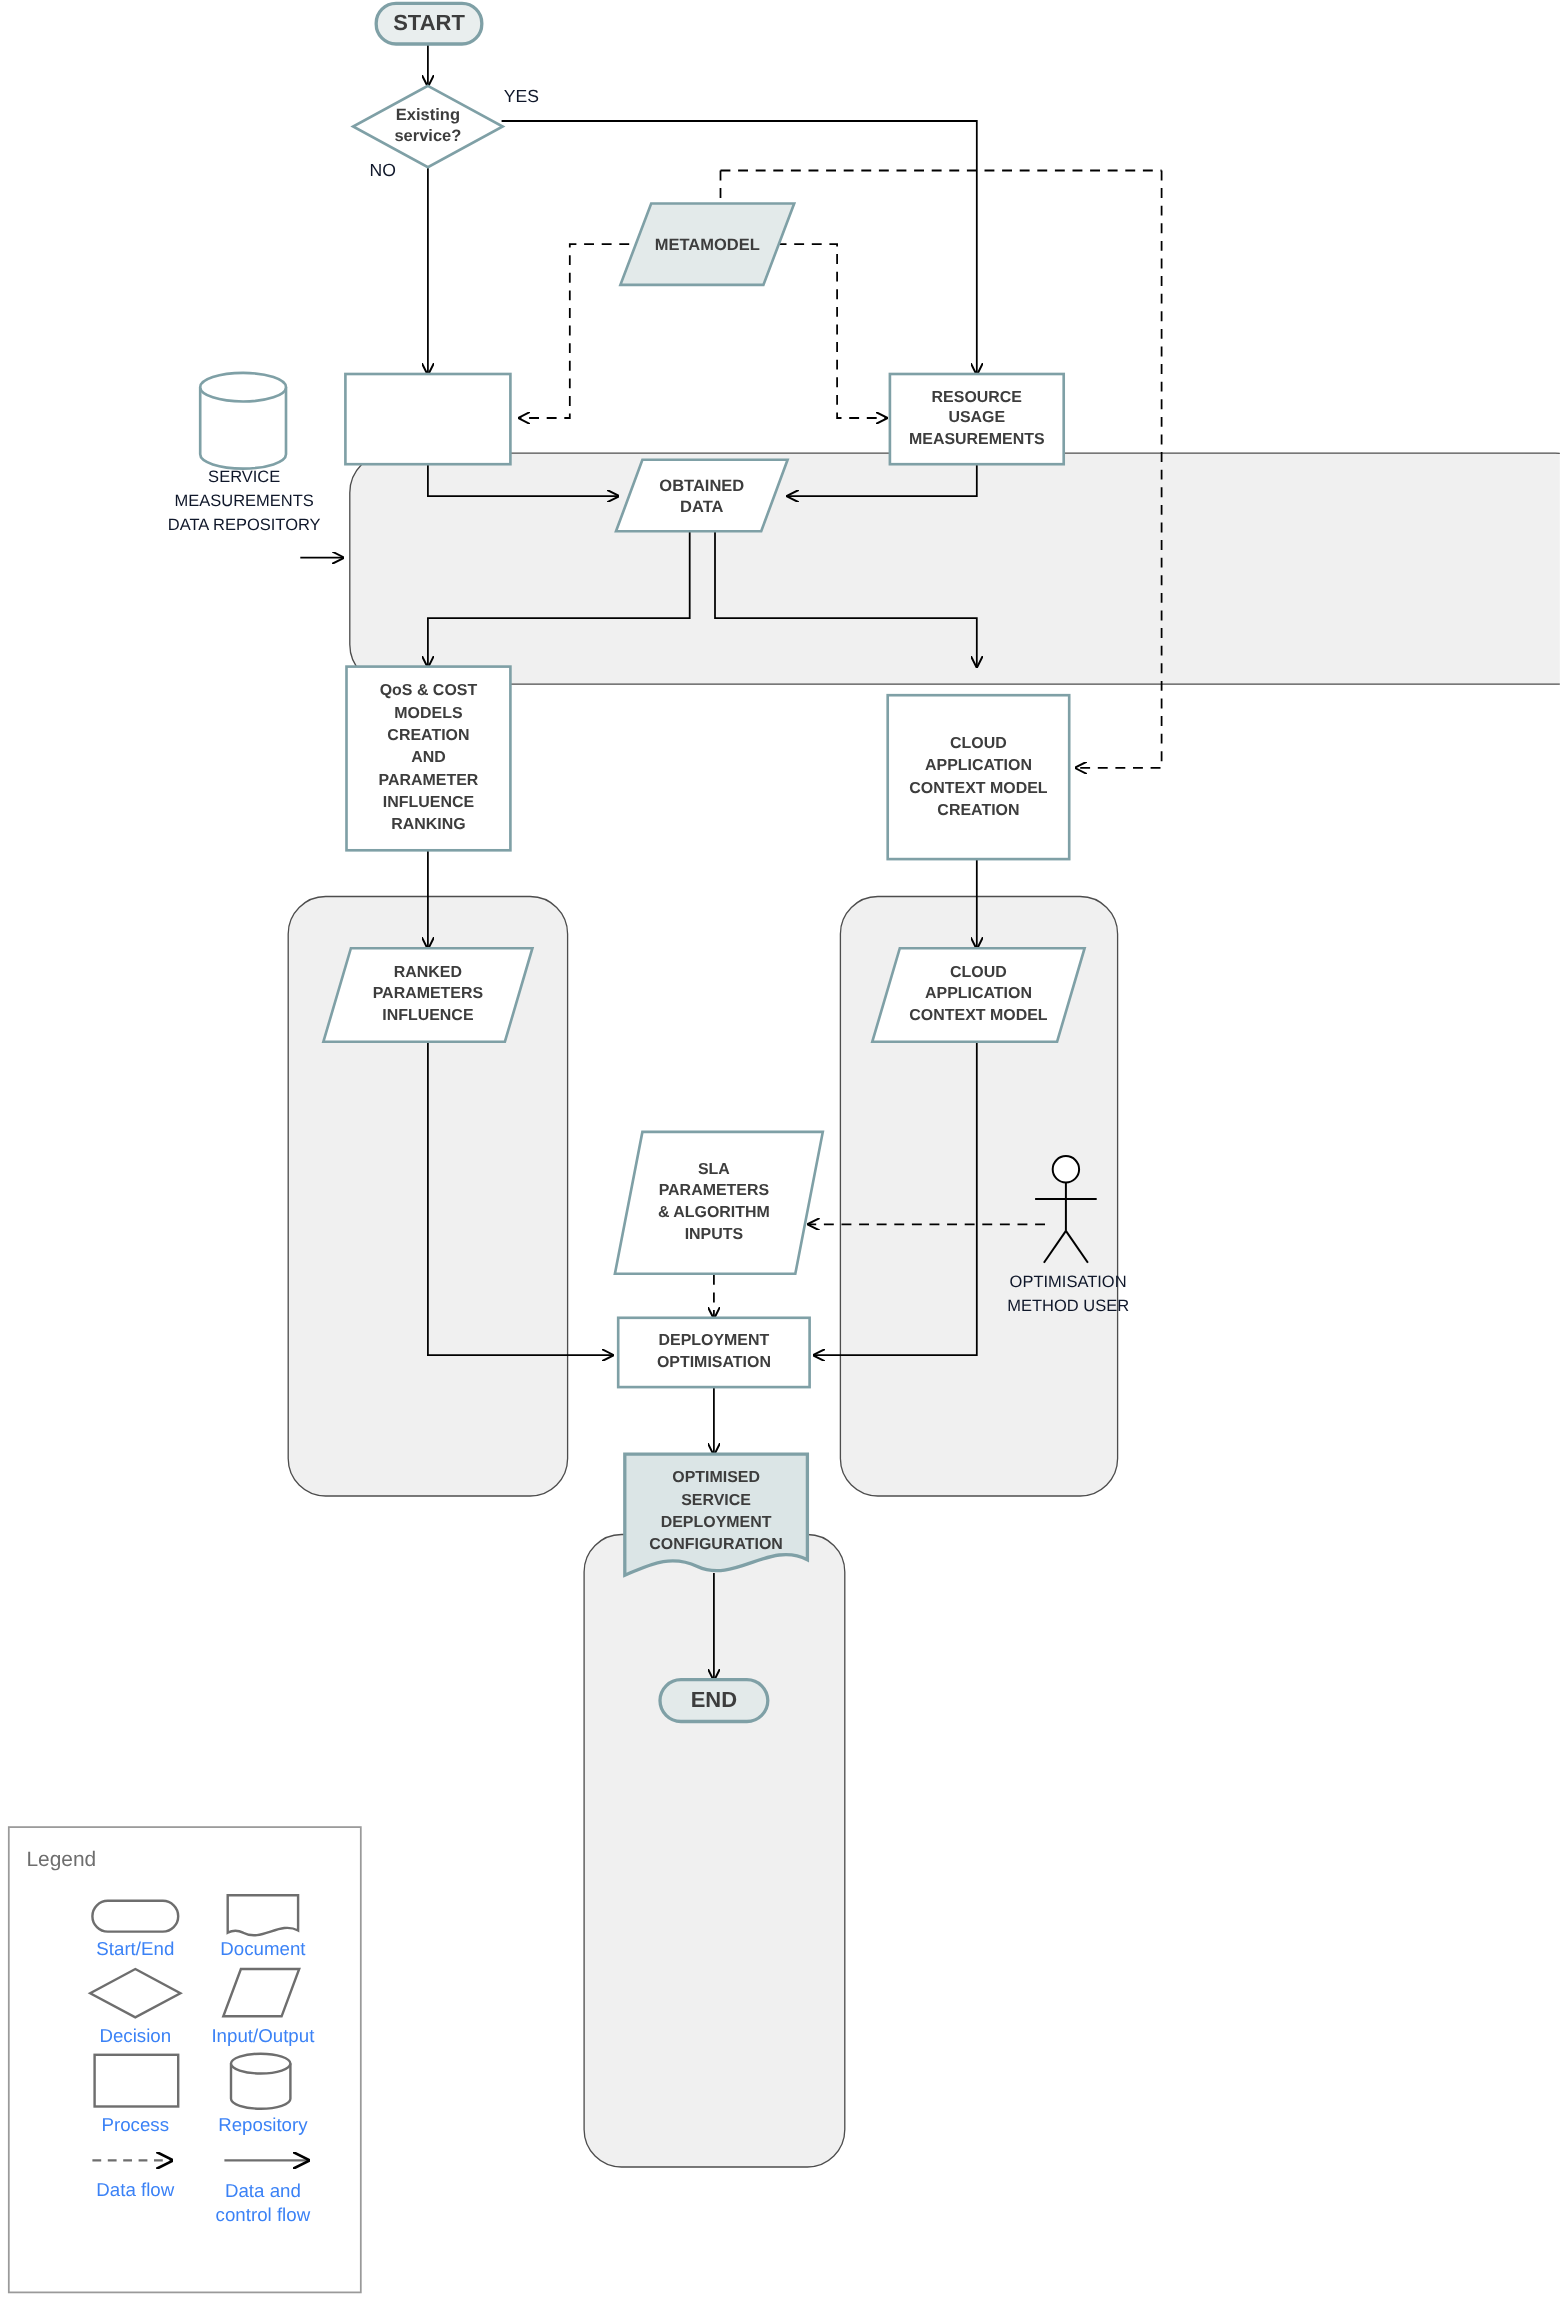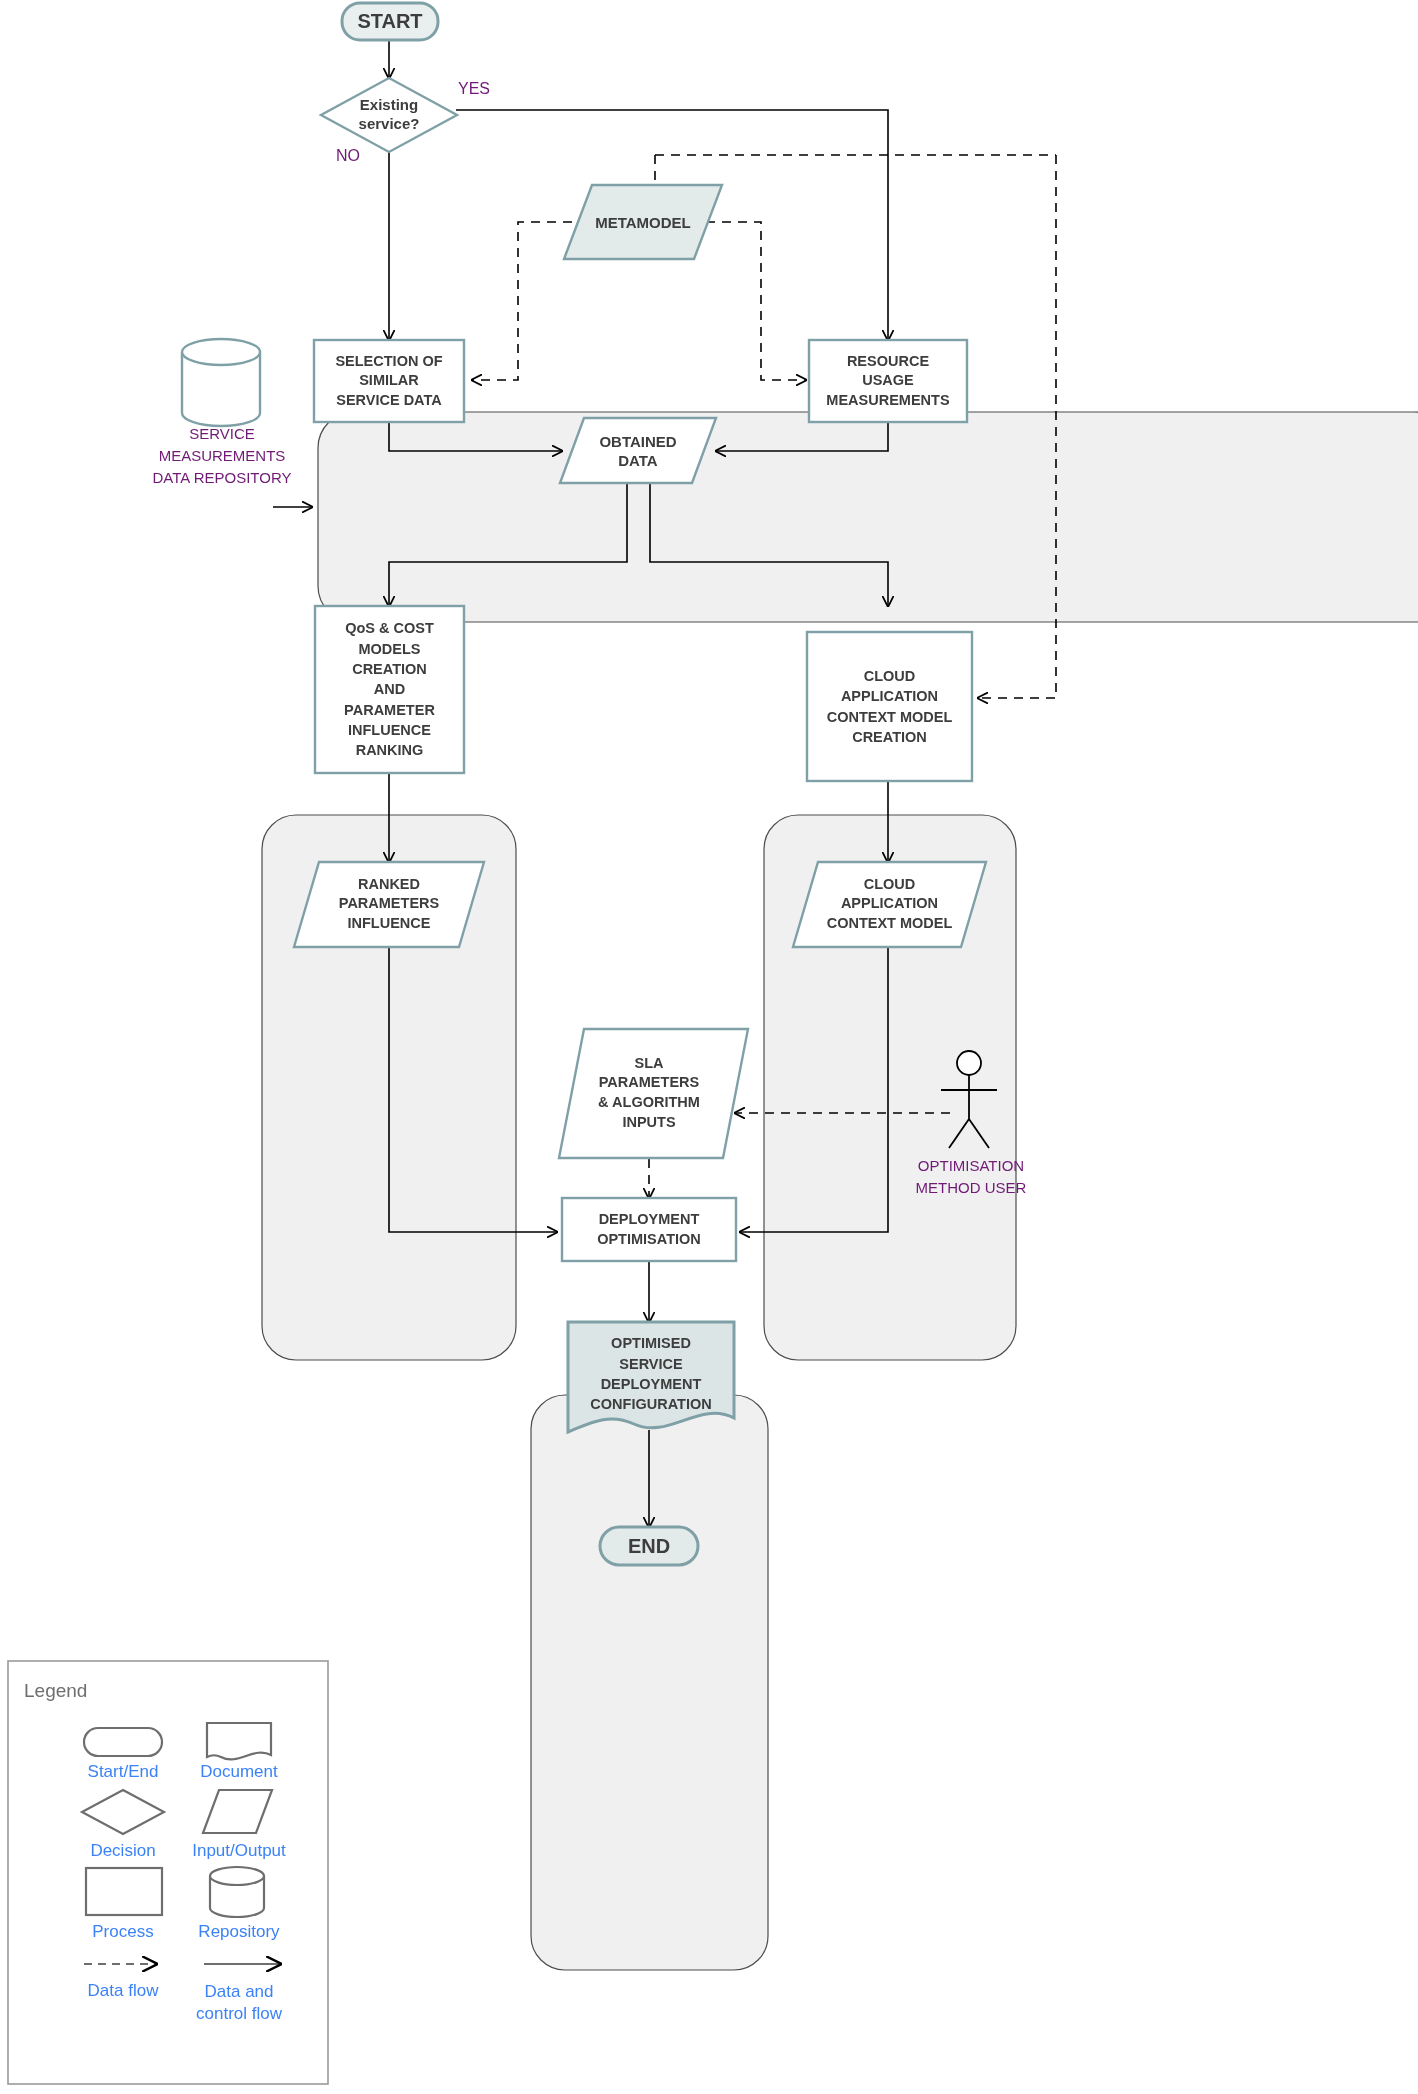--- a/index.html
+++ b/index.html
@@ -7,21 +7,21 @@
        font-family:"Liberation Sans", sans-serif;}
   #stage{position:relative;width:1418px;height:2094px;overflow:hidden;}
   svg.flow{position:absolute;left:0;top:0;width:1418px;height:2094px;}
   .node-text{
     position:absolute;display:flex;align-items:center;justify-content:center;
     text-align:center;font-weight:bold;color:#3d3d3d;
     font-family:"Liberation Sans", sans-serif;pointer-events:none;
   }
   .plain-text{
     position:absolute;display:flex;align-items:center;justify-content:center;
-    text-align:center;color:#701a75;font-weight:normal;
+    text-align:center;color:#0f172a;font-weight:normal;
     font-family:"Liberation Sans", sans-serif;
   }
   .lg-label{
     position:absolute;text-align:center;color:#3b82f6;font-size:17px;
     font-family:"Liberation Sans", sans-serif;width:150px;
   }
 </style>
 </head>
 <body>
 
@@ -151,23 +151,20 @@
 
   <div class="plain-text" style="left:458px;top:78px;width:46px;height:22px;font-size:16px;justify-content:flex-start;">YES</div>
   <div class="plain-text" style="left:336px;top:145px;width:42px;height:22px;font-size:16px;justify-content:flex-start;">NO</div>
 
   <div class="node-text" style="left:570px;top:208px;width:146px;height:28px;font-size:15px;">METAMODEL</div>
 
   <div class="plain-text" style="left:136px;top:423px;width:172px;height:66px;font-size:15px;line-height:1.45;white-space:pre-line;align-items:flex-start;">SERVICE
 MEASUREMENTS
 DATA REPOSITORY</div>
 
-  <div class="node-text" style="left:314px;top:340px;width:150px;height:82px;font-size:14.5px;line-height:1.35;white-space:pre-line;">SELECTION OF
-SIMILAR
-SERVICE DATA</div>
 
   <div class="node-text" style="left:809px;top:340px;width:158px;height:82px;font-size:14.5px;line-height:1.35;white-space:pre-line;">RESOURCE
 USAGE
 MEASUREMENTS</div>
 
   <div class="node-text" style="left:568px;top:420px;width:140px;height:62px;font-size:15px;line-height:1.3;white-space:pre-line;">OBTAINED
 DATA</div>
 
   <div class="node-text" style="left:315px;top:606px;width:149px;height:167px;font-size:14.5px;line-height:1.4;white-space:pre-line;">QoS &amp; COST
 MODELS

